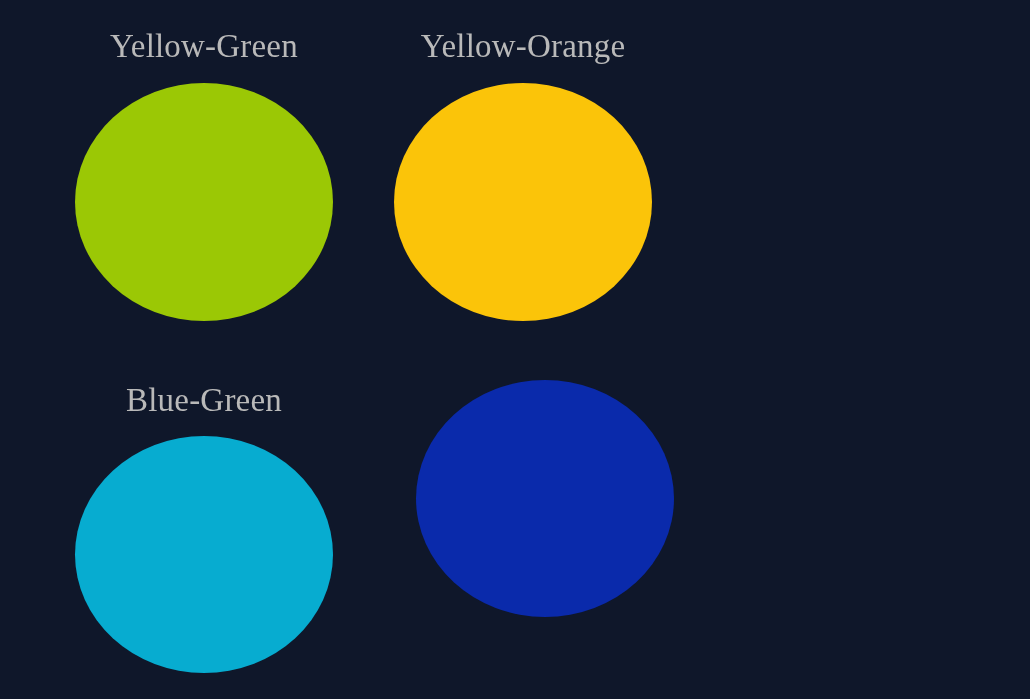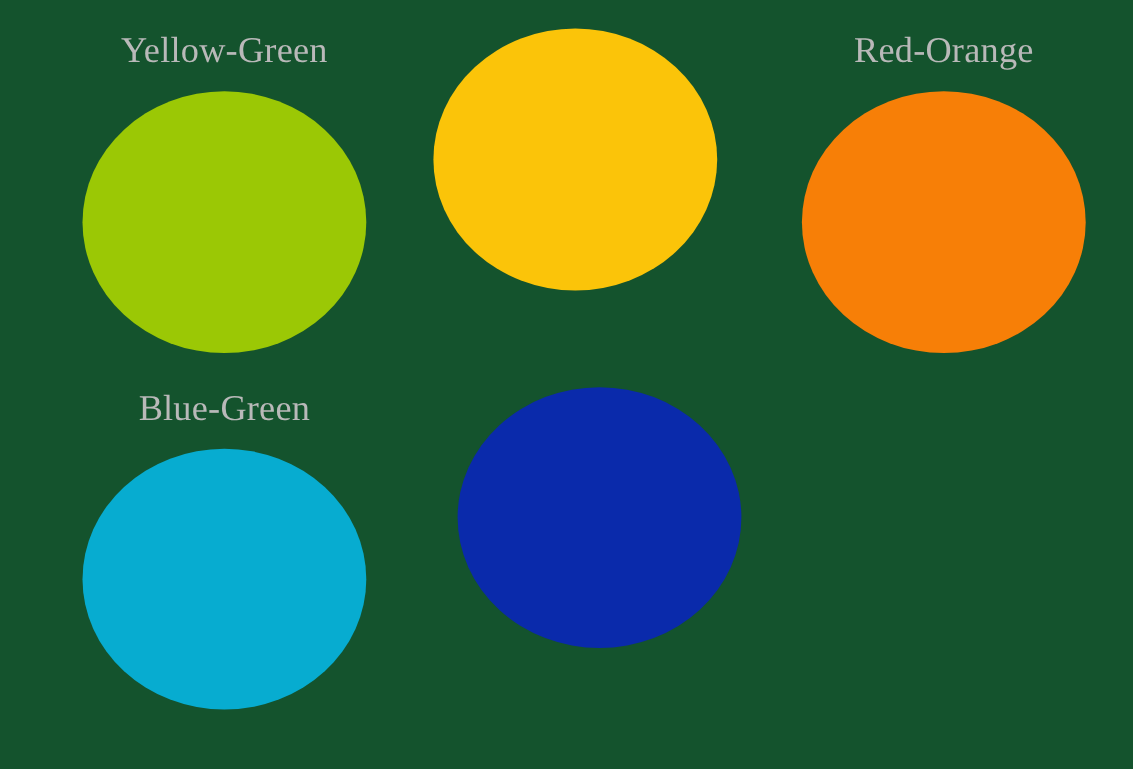--- a/index.html
+++ b/index.html
@@ -25,21 +25,21 @@
     position: absolute;
     left: 0;
     width: 1030px;
     display: flex;
     flex-direction: row;
     align-items: flex-start;
     justify-content: flex-start;
   }
 
   #swatch-row-top    { top: 26px;  height: 320px; }
-  #swatch-row-bottom { top: 352px; height: 320px; gap: 22px; }
+  #swatch-row-bottom { top: 380px; height: 320px; gap: 22px; }
 
   .swatch-cell {
     position: relative;
     display: flex;
     flex-direction: column;
     align-items: center;
     box-sizing: border-box;
   }
 
   
@@ -70,37 +70,34 @@
   }
 
   #swatch-row-top .swatch-label    { margin-bottom: 17px; }
   #swatch-row-bottom .swatch-label { margin-bottom: 16px; }
 
   #swatch-row-bottom .swatch-circle { height: 237px; }
 </style>
 </head>
 <body>
 
-<div id="swatch-board" style="background: #14532d; text-decoration: underline;">
+<div id="swatch-board" style="background: #0f172a; text-decoration: underline;">
 
   <div class="swatch-row" id="swatch-row-top">
 
     <div class="swatch-cell col-1">
       <span class="swatch-label" style="color: rgb(185, 185, 185);">Yellow-Green</span>
       <span class="swatch-circle" style="background: rgb(155, 200, 5);"></span>
     </div>
 
     <div class="swatch-cell col-2">
+      <span class="swatch-label" style="color: rgb(185, 185, 185);">Yellow-Orange</span>
       <span class="swatch-circle" style="background: rgb(251, 196, 9);"></span>
     </div>
 
-    <div class="swatch-cell col-3">
-      <span class="swatch-label" style="color: rgb(185, 185, 185);">Red-Orange</span>
-      <span class="swatch-circle" style="background: rgb(247, 127, 7);"></span>
-    </div>
 
   </div>
 
   <div class="swatch-row" id="swatch-row-bottom">
 
     <div class="swatch-cell col-1">
       <span class="swatch-label" style="color: rgb(185, 185, 185);">Blue-Green</span>
       <span class="swatch-circle" style="background: rgb(7, 172, 208);"></span>
     </div>
 

